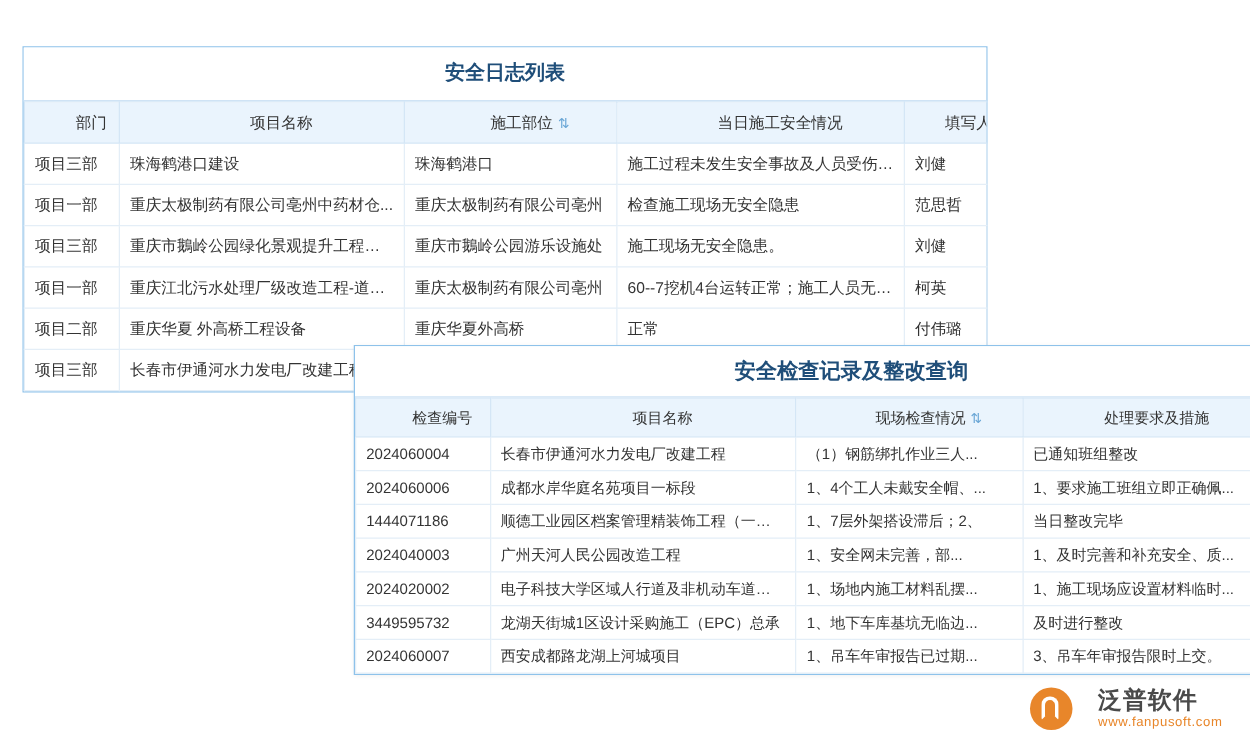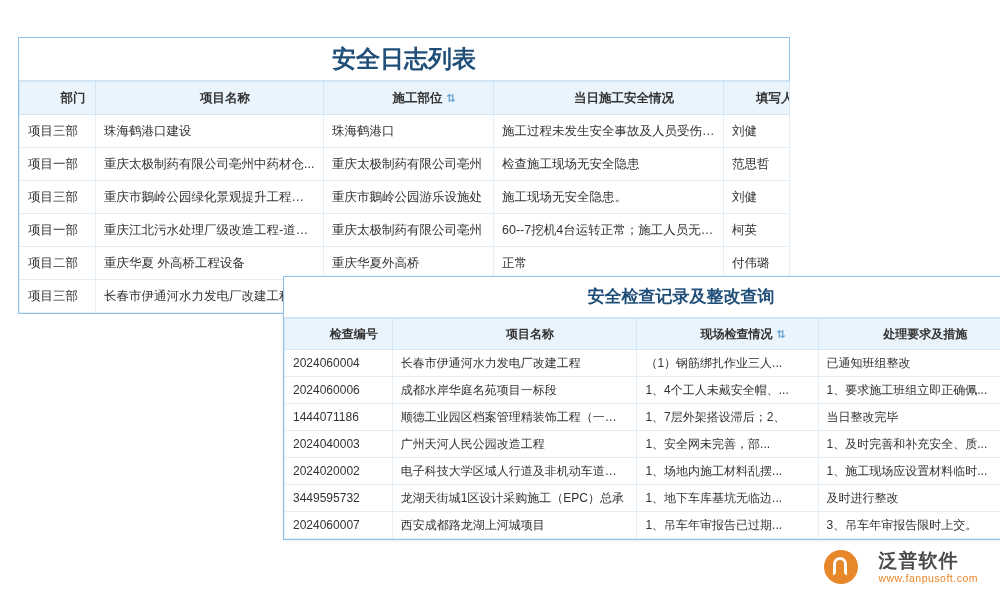--- a/index.html
+++ b/index.html
@@ -25,36 +25,36 @@
     top: 37px;
     width: 772px;
     border: 1px solid #8ec2ea;
     background: #ffffff;
     box-sizing: border-box;
   }
   .panel-log .panel-title {
     height: 42px;
     line-height: 42px;
     text-align: center;
-    font-size: 24px;
+    font-size: 16px;
     font-weight: bold;
     color: #1f4e79;
     background: #ffffff;
     border-bottom: 1px solid #cfe3f5;
   }
   table.grid {
     width: 100%;
     border-collapse: collapse;
     table-layout: fixed;
     font-size: 12.5px;
   }
   table.grid th {
     background: #eaf4fd;
     color: #333333;
-    font-weight: bold;
+    font-weight: normal;
     height: 30px;
     border: 1px solid #d4e6f6;
     text-align: center;
     white-space: nowrap;
     overflow: hidden;
     padding-left: 32px;
   }
   table.grid td {
     height: 32px;
     border: 1px solid #e4eef7;

